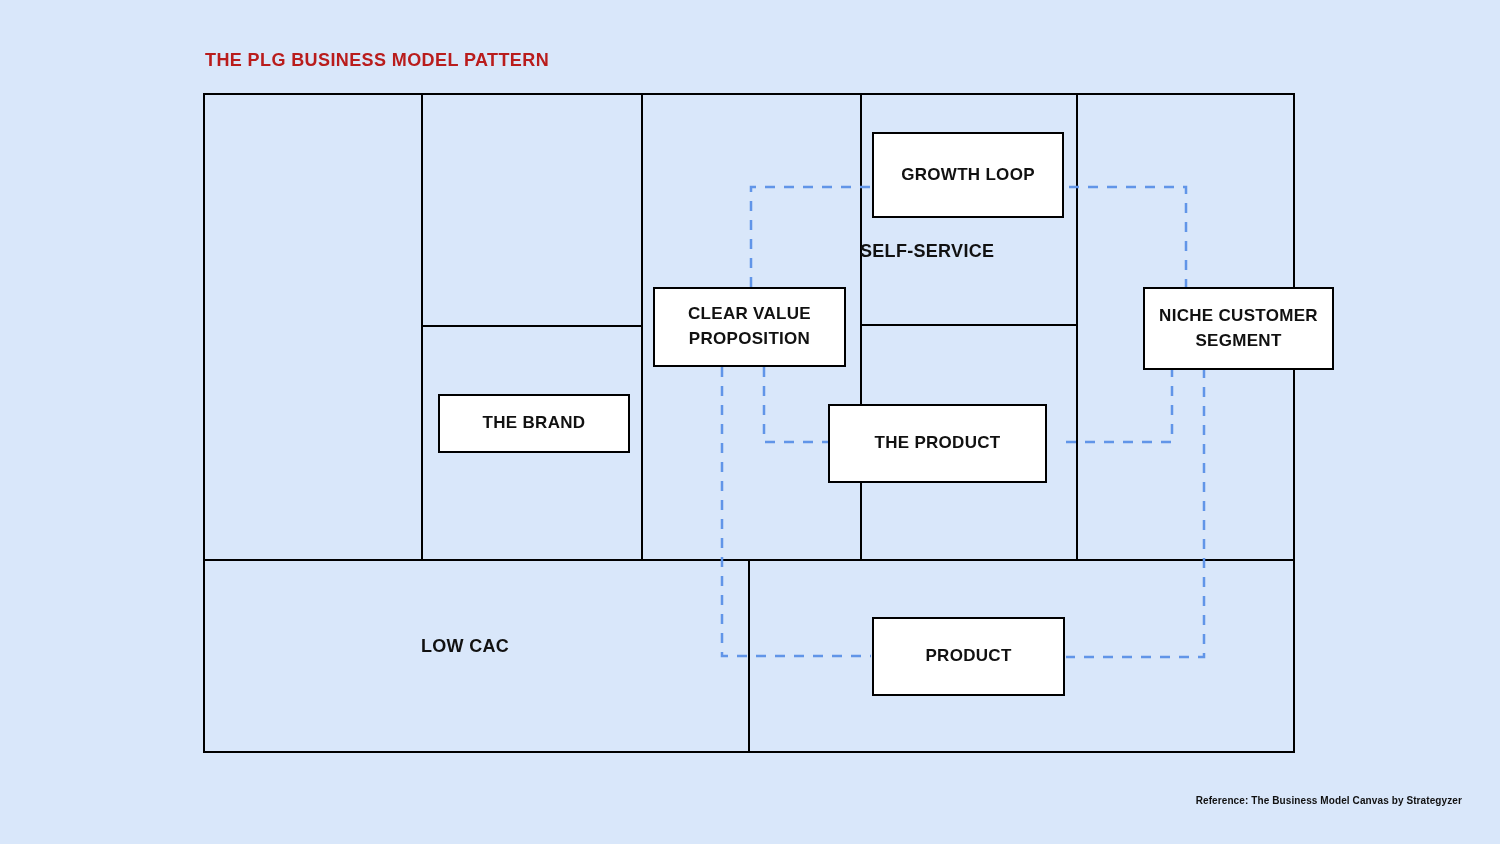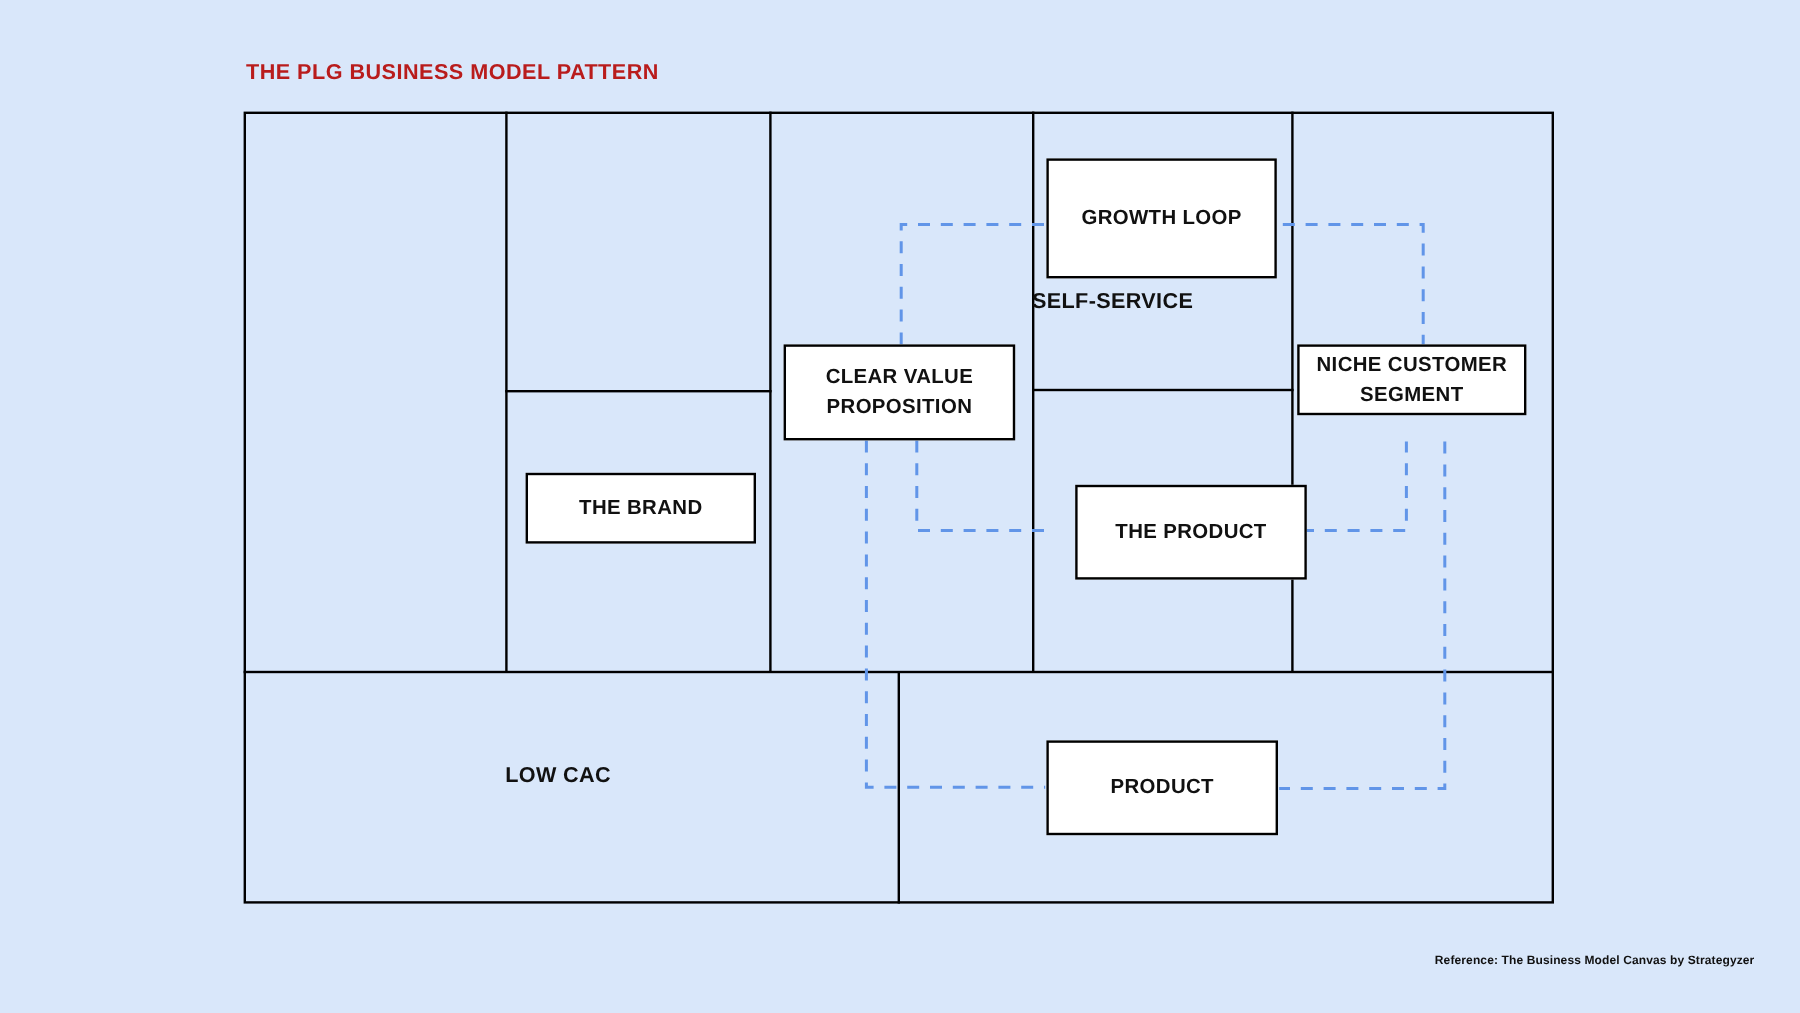--- a/index.html
+++ b/index.html
@@ -94,37 +94,37 @@
 <svg class="connectors" viewBox="0 0 1500 844">
   <g fill="none" stroke-width="2.5" stroke-dasharray="10 9" stroke="#6195e8">
     <path d="M751 287 V187 H1186 V287"></path>
     <path d="M722 367 V656 H871"></path>
     <path d="M764 367 V442 H871"></path>
     <path d="M1066 442 H1172 V368"></path>
     <path d="M1204 368 V657 H1066"></path>
   </g>
 </svg>
 
-<div class="abs node" style="left:872px; top:132px; width:192px; height:100px;">
+<div class="abs node" style="left:872px; top:132px; width:192px; height:86px;">
   <span>GROWTH LOOP</span>
 </div>
 
 <div class="abs node" style="left:653px; top:287px; width:193px; height:80px;">
   <span>CLEAR VALUE PROPOSITION</span>
 </div>
 
-<div class="abs node" style="left:1081px; top:287px; width:191px; height:59px;">
+<div class="abs node" style="left:1143px; top:287px; width:191px; height:83px;">
   <span>NICHE CUSTOMER SEGMENT</span>
 </div>
 
 <div class="abs node" style="left:438px; top:394px; width:192px; height:59px;">
   <span>THE BRAND</span>
 </div>
 
-<div class="abs node" style="left:896px; top:404px; width:193px; height:79px;">
+<div class="abs node" style="left:828px; top:404px; width:219px; height:79px;">
   <span>THE PRODUCT</span>
 </div>
 
 <div class="abs node" style="left:872px; top:617px; width:193px; height:79px;">
   <span>PRODUCT</span>
 </div>
 
 <div class="abs plain-label" style="left:860px; top:241px; width:218px;">SELF-SERVICE</div>
 
 <div class="abs plain-label" style="left:421px; top:636px; width:220px;">LOW CAC</div>

